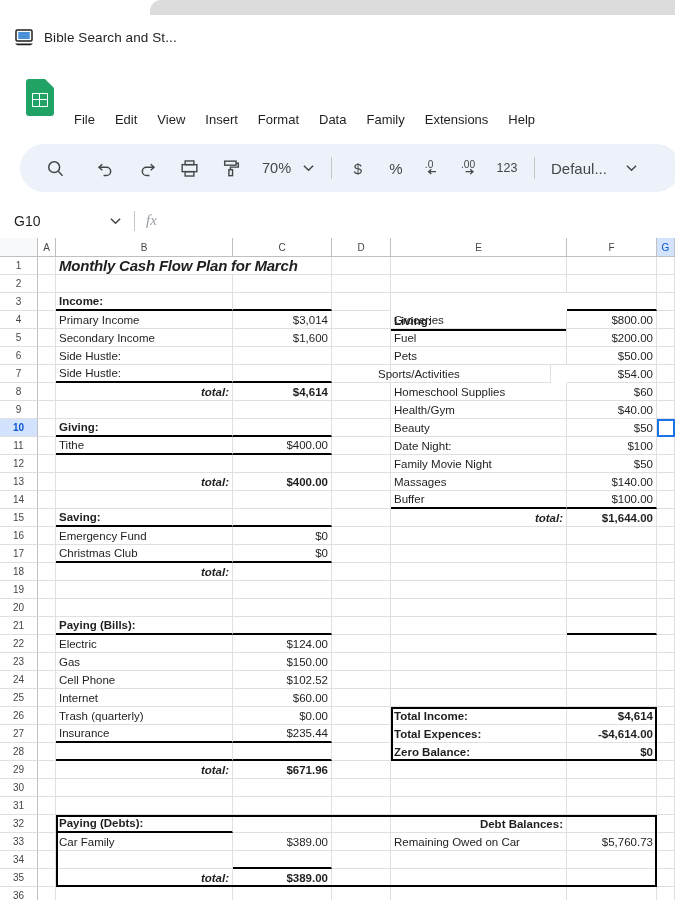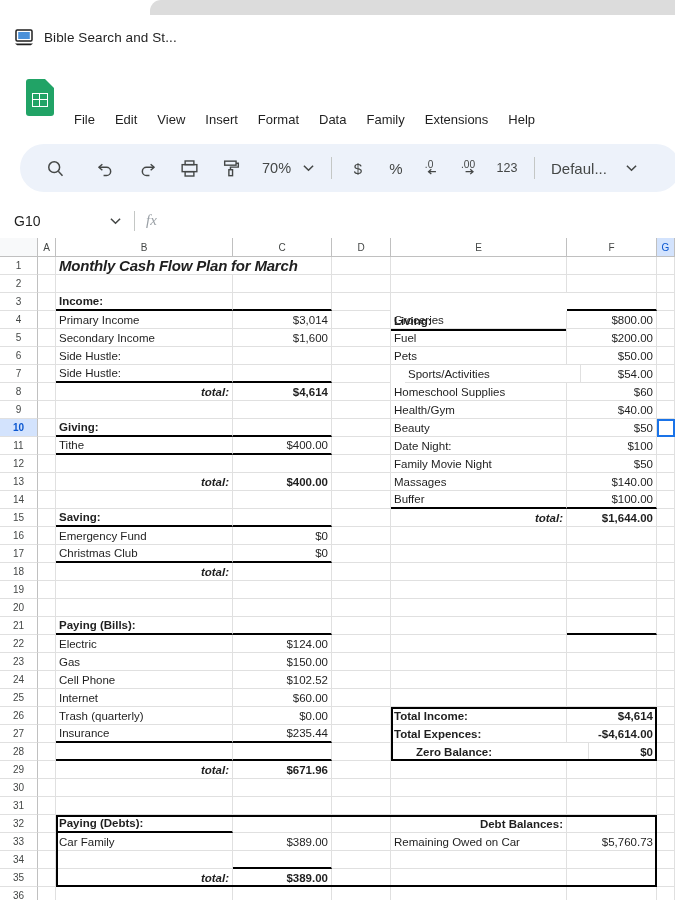--- a/index.html
+++ b/index.html
@@ -373,21 +373,21 @@
       <div class="cell" id="cell-B6" style="left: 18px; top: 90px; width: 177px;">Side Hustle:</div>
       <div class="cell r" id="cell-C6" style="left: 195px; top: 90px; width: 99px;"></div>
       <div class="cell" id="cell-D6" style="left: 294px; top: 90px; width: 59px;"></div>
       <div class="cell" id="cell-E6" style="left: 353px; top: 90px; width: 176px;">Pets</div>
       <div class="cell r" id="cell-F6" style="left: 529px; top: 90px; width: 90px;">$50.00</div>
       <div class="cell" id="cell-G6" style="left: 619px; top: 90px; width: 18px;"></div>
       <div class="cell" id="cell-A7" style="left: 0px; top: 108px; width: 18px;"></div>
       <div class="cell bb" id="cell-B7" style="left: 18px; top: 108px; width: 177px;">Side Hustle:</div>
       <div class="cell r bb" id="cell-C7" style="left: 195px; top: 108px; width: 99px;"></div>
       <div class="cell" id="cell-D7" style="left: 294px; top: 108px; width: 59px;"></div>
-      <div class="cell" id="cell-E7" style="left: 367px; top: 108px; width: 176px;">Sports/Activities</div>
+      <div class="cell" id="cell-E7" style="left: 337px; top: 108px; width: 176px;">Sports/Activities</div>
       <div class="cell r" id="cell-F7" style="left: 529px; top: 108px; width: 90px;">$54.00</div>
       <div class="cell" id="cell-G7" style="left: 619px; top: 108px; width: 18px;"></div>
       <div class="cell" id="cell-A8" style="left: 0px; top: 126px; width: 18px;"></div>
       <div class="cell r ital" id="cell-B8" style="left: 18px; top: 126px; width: 177px;">total:</div>
       <div class="cell r bold" id="cell-C8" style="left: 195px; top: 126px; width: 99px;">$4,614</div>
       <div class="cell" id="cell-D8" style="left: 294px; top: 126px; width: 59px;"></div>
       <div class="cell" id="cell-E8" style="left: 353px; top: 126px; width: 176px;">Homeschool Supplies</div>
       <div class="cell r" id="cell-F8" style="left: 529px; top: 126px; width: 90px;">$60</div>
       <div class="cell" id="cell-G8" style="left: 619px; top: 126px; width: 18px;"></div>
       <div class="cell" id="cell-A9" style="left: 0px; top: 144px; width: 18px;"></div>
@@ -520,21 +520,21 @@
       <div class="cell bb" id="cell-B27" style="left: 18px; top: 468px; width: 177px;">Insurance</div>
       <div class="cell r bb" id="cell-C27" style="left: 195px; top: 468px; width: 99px;">$235.44</div>
       <div class="cell" id="cell-D27" style="left: 294px; top: 468px; width: 59px;"></div>
       <div class="cell bold" id="cell-E27" style="left: 353px; top: 468px; width: 176px;">Total Expences:</div>
       <div class="cell r bold" id="cell-F27" style="left: 529px; top: 468px; width: 90px;">-$4,614.00</div>
       <div class="cell" id="cell-G27" style="left: 619px; top: 468px; width: 18px;"></div>
       <div class="cell" id="cell-A28" style="left: 0px; top: 486px; width: 18px;"></div>
       <div class="cell bb" id="cell-B28" style="left: 18px; top: 486px; width: 177px;"></div>
       <div class="cell bb" id="cell-C28" style="left: 195px; top: 486px; width: 99px;"></div>
       <div class="cell" id="cell-D28" style="left: 294px; top: 486px; width: 59px;"></div>
-      <div class="cell bold" id="cell-E28" style="left: 353px; top: 486px; width: 176px; margin-left: 22px;">Zero Balance:</div>
+      <div class="cell bold" id="cell-E28" style="left: 353px; top: 486px; width: 176px;">Zero Balance:</div>
       <div class="cell r bold" id="cell-F28" style="left: 529px; top: 486px; width: 90px;">$0</div>
       <div class="cell" id="cell-G28" style="left: 619px; top: 486px; width: 18px;"></div>
       <div class="cell" id="cell-A29" style="left: 0px; top: 504px; width: 18px;"></div>
       <div class="cell r ital" id="cell-B29" style="left: 18px; top: 504px; width: 177px;">total:</div>
       <div class="cell r bold" id="cell-C29" style="left: 195px; top: 504px; width: 99px;">$671.96</div>
       <div class="cell" id="cell-D29" style="left: 294px; top: 504px; width: 59px;"></div>
       <div class="cell" id="cell-E29" style="left: 353px; top: 504px; width: 176px;"></div>
       <div class="cell" id="cell-F29" style="left: 529px; top: 504px; width: 90px;"></div>
       <div class="cell" id="cell-G29" style="left: 619px; top: 504px; width: 18px;"></div>
       <div class="cell" id="cell-A30" style="left: 0px; top: 522px; width: 18px;"></div>

